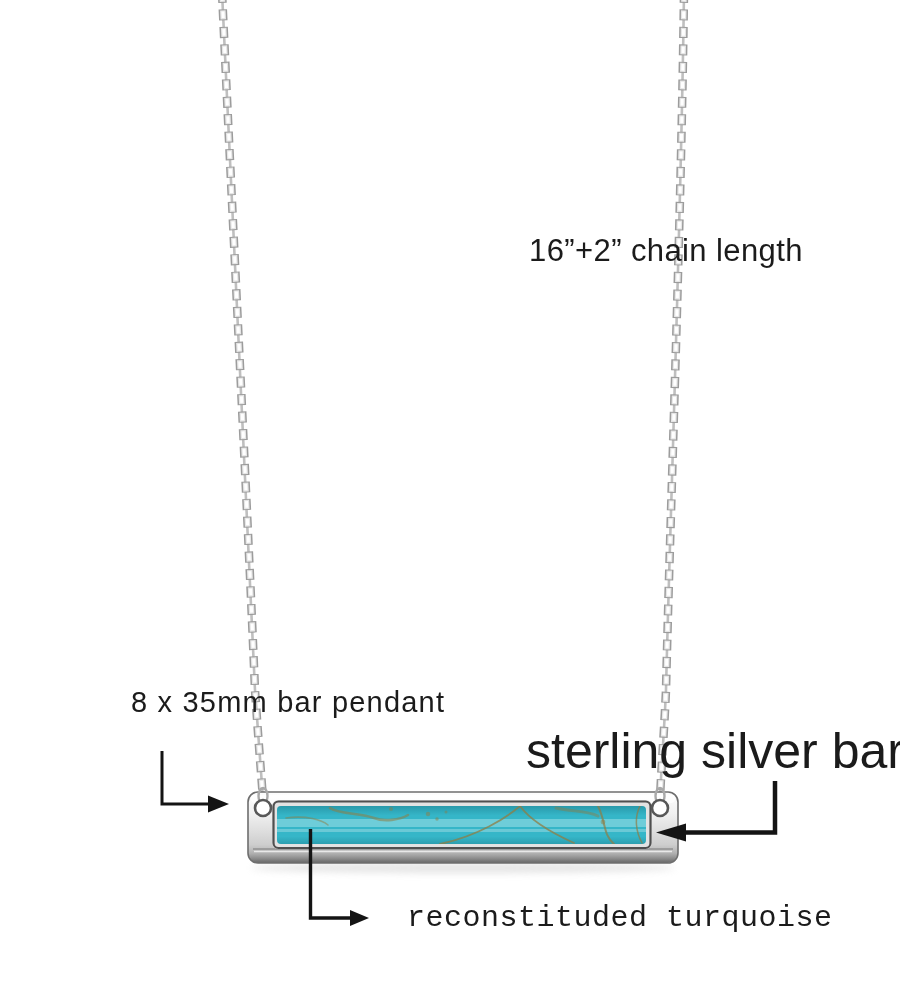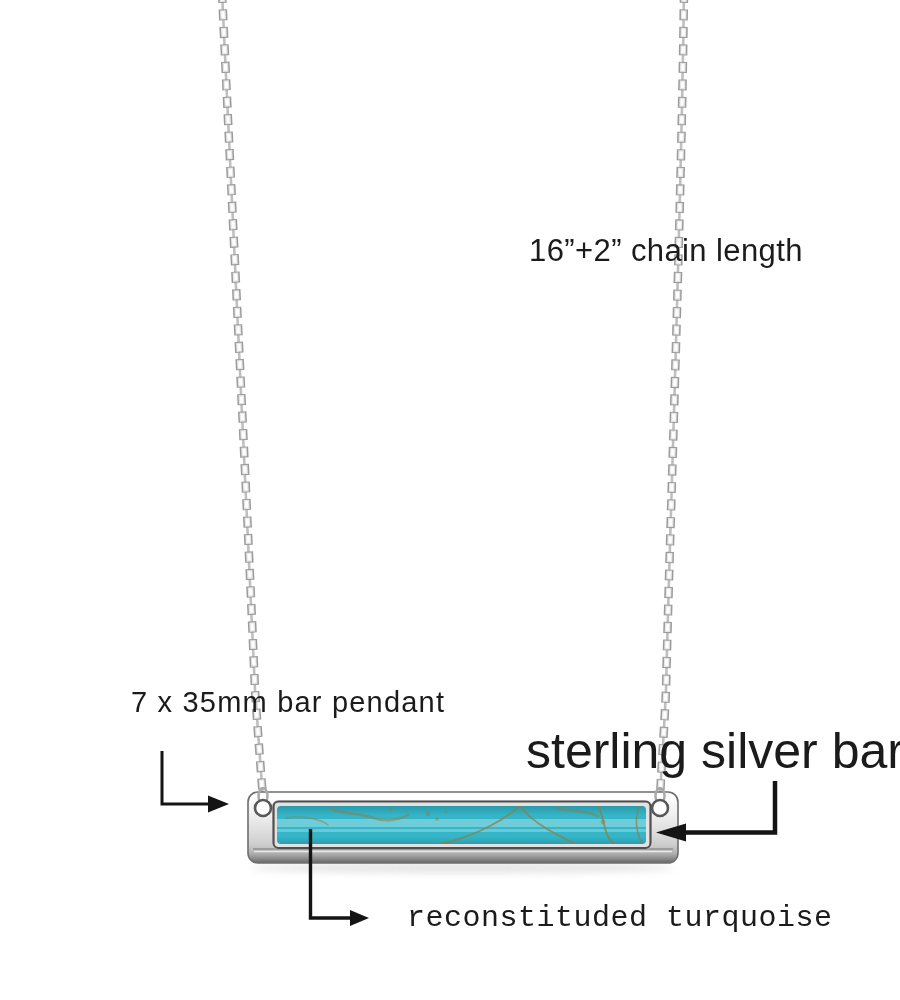--- a/index.html
+++ b/index.html
@@ -118,16 +118,16 @@
       <polyline class="arrow-line" stroke-width="4.5" points="775,781 775,832.5 685,832.5" stroke="#141414"></polyline>
       <polygon points="656,832.5 686,823.5 686,841.5" fill="#141414"></polygon>
     </g>
     <g>
       <polyline class="arrow-line" stroke-width="3.4" points="310.5,829 310.5,918 351,918" stroke="#141414"></polyline>
       <polygon points="369,918 350,910 350,926" fill="#141414"></polygon>
     </g>
   </svg>
 
   <div class="label lbl-chain">16”+2” chain length</div>
-  <div class="label lbl-pendant">7 x 35mm bar pendant</div>
+  <div class="label lbl-pendant">8 x 35mm bar pendant</div>
   <div class="label lbl-silver">sterling silver bar</div>
   <div class="label lbl-turq">reconstituded turquoise</div>
 </div>
 
 </body></html>

